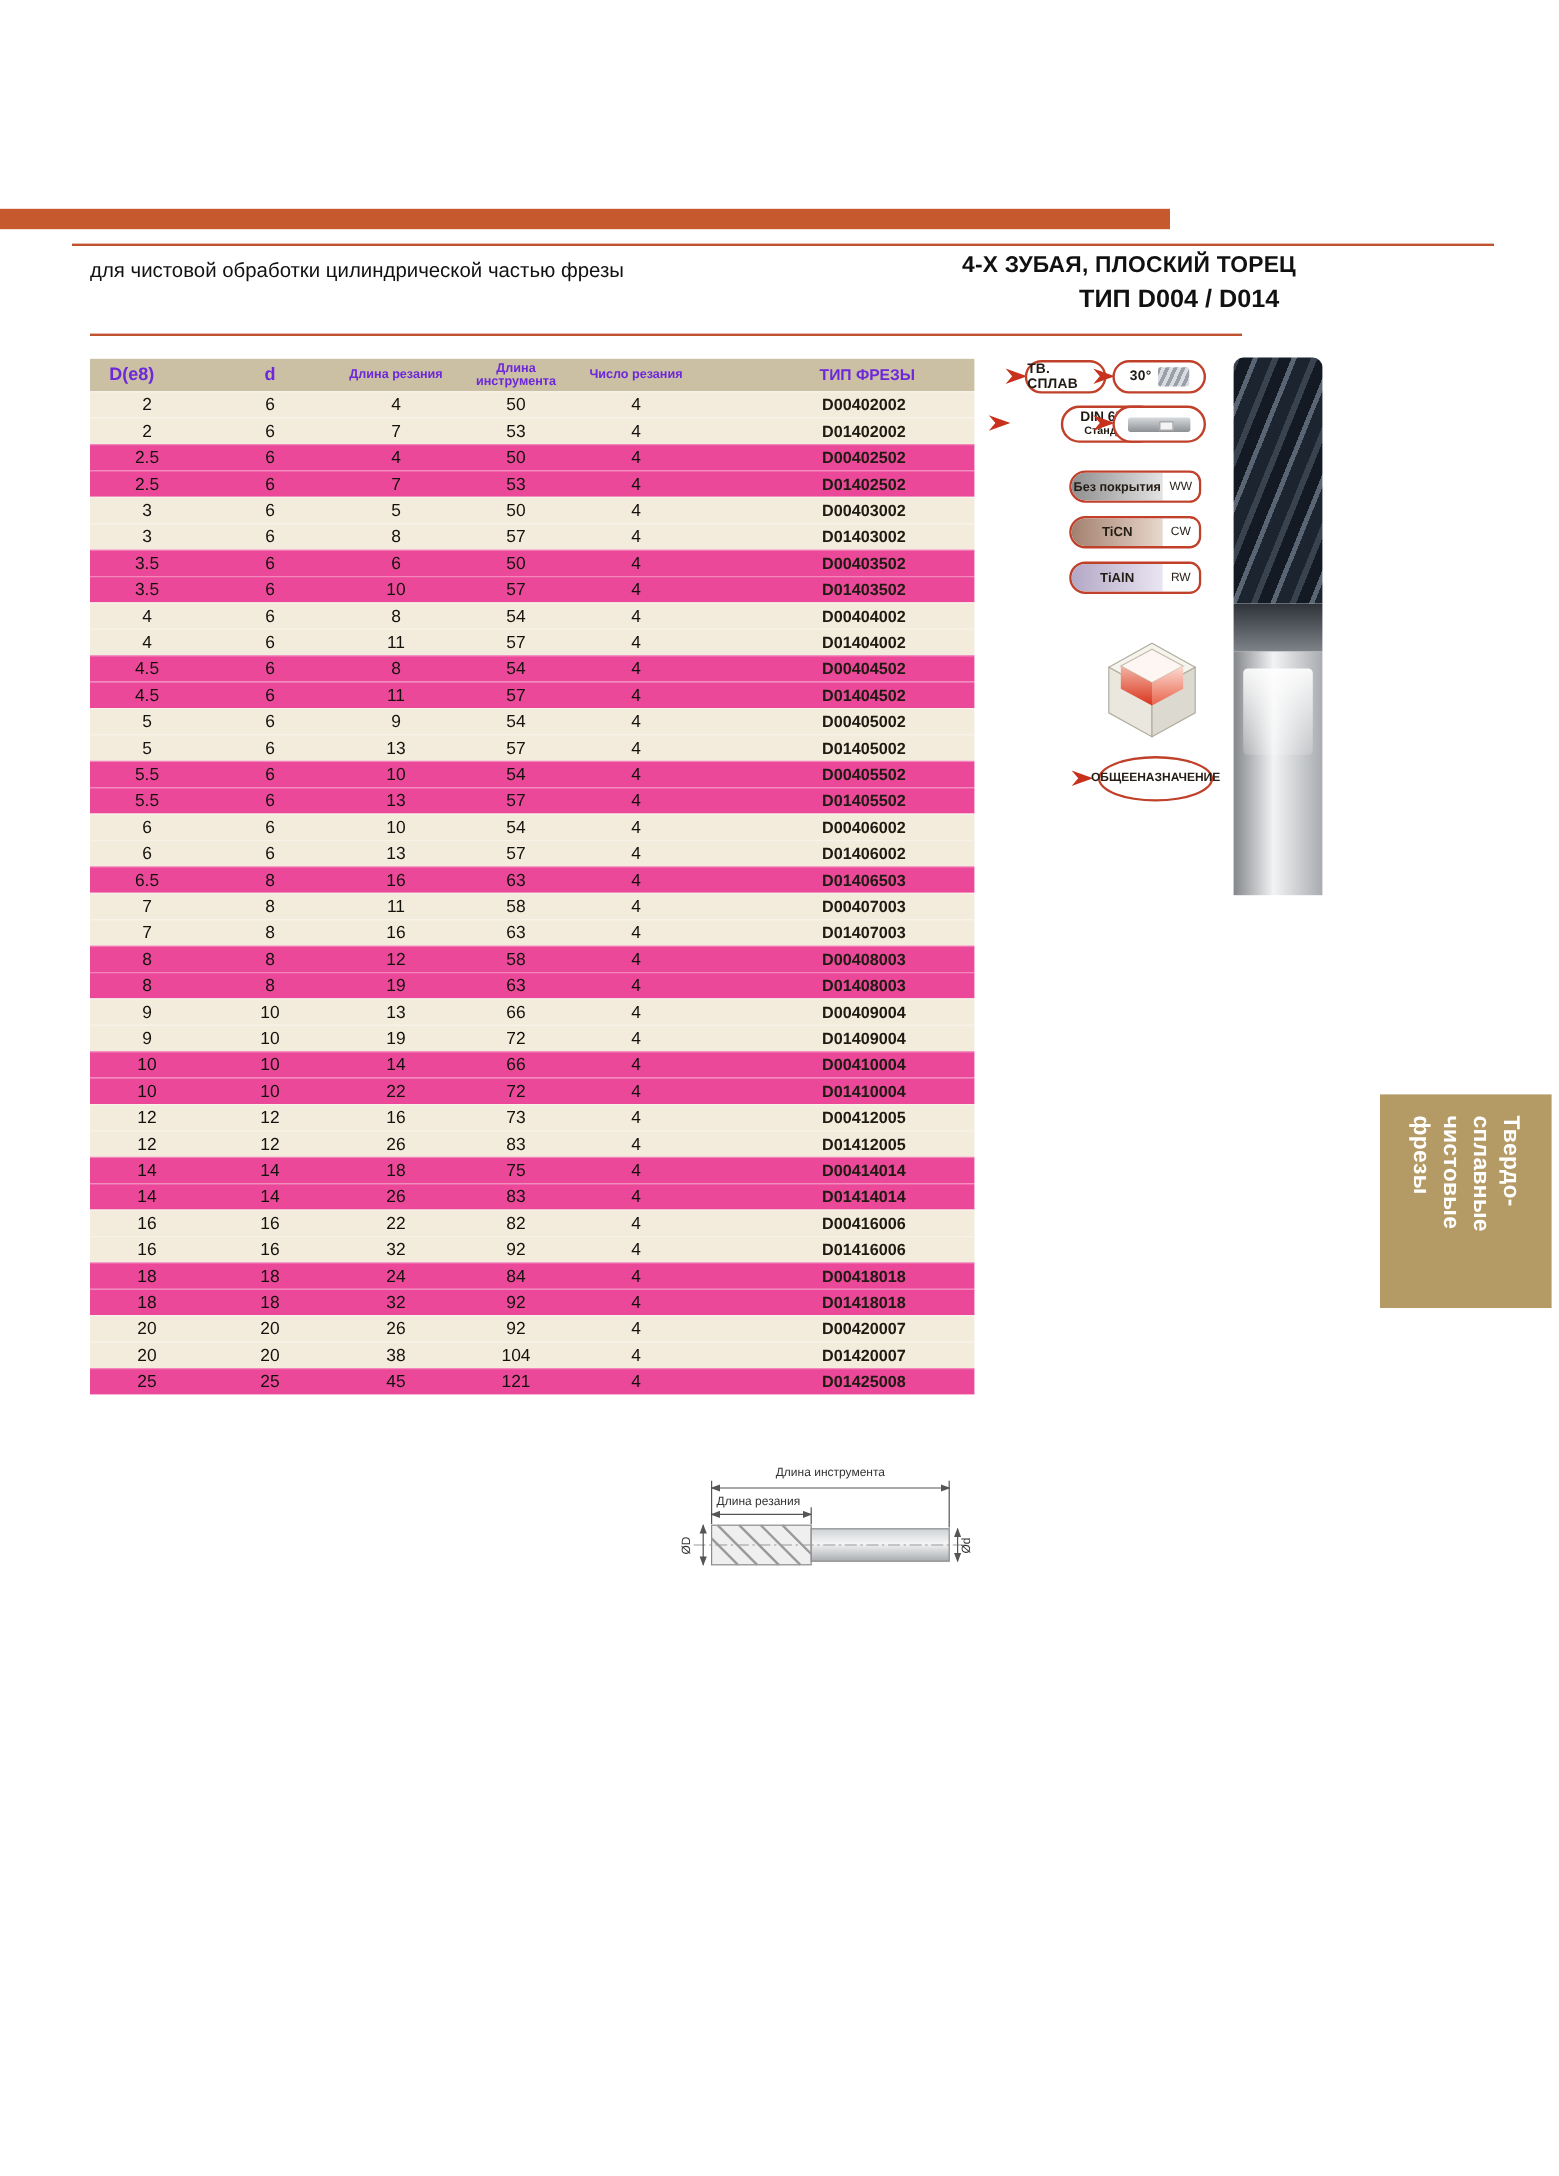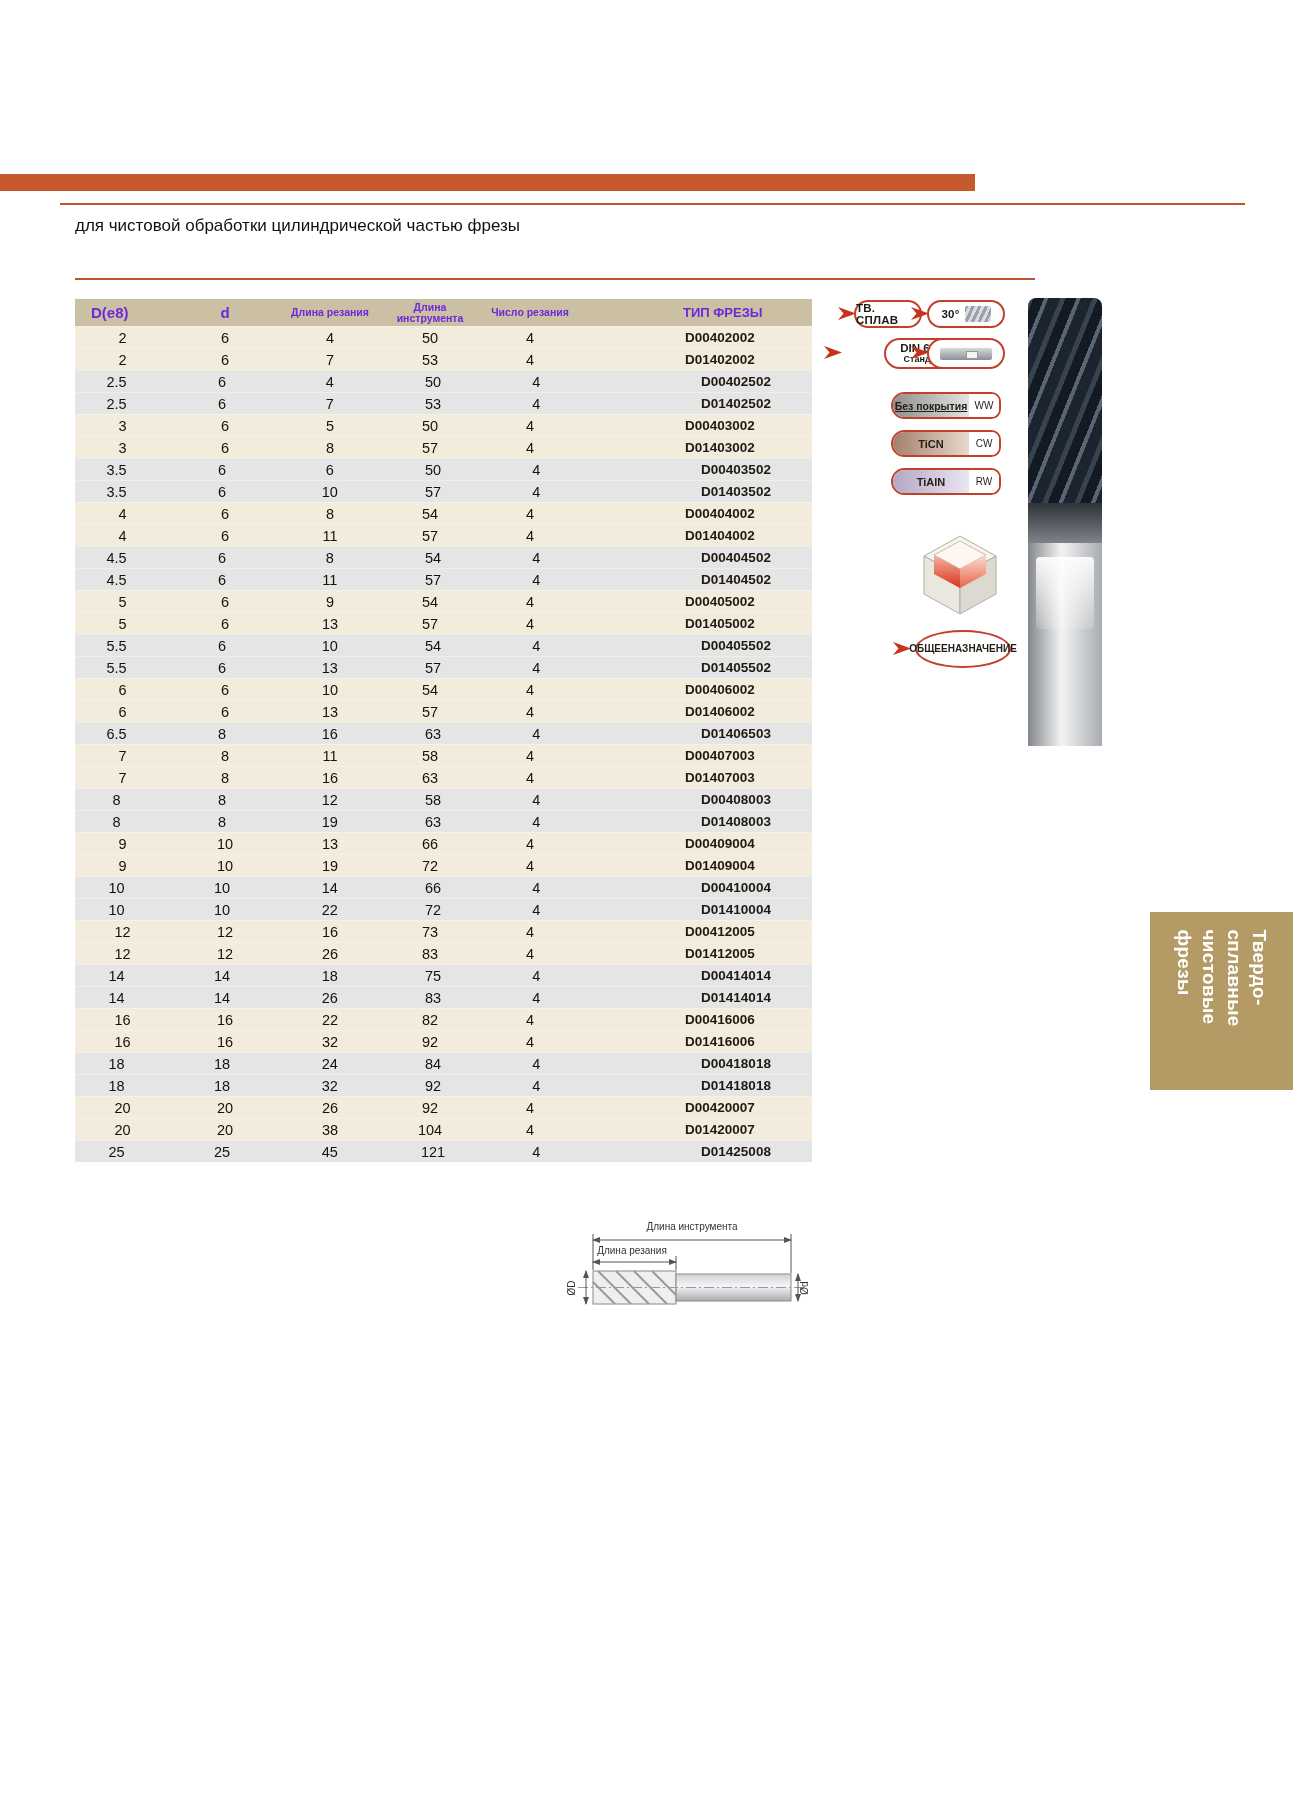--- a/index.html
+++ b/index.html
@@ -19,21 +19,21 @@
   
   .tbl{position:absolute;left:75px;top:299px;width:737px;}
   .thead{display:flex;height:27px;background:#cbc0a4;align-items:center;}
   .th{box-sizing:border-box;font-weight:bold;color:#6d28d9;text-align:center;line-height:1.0;}
   .th.c0{font-size:15px;text-align:left;padding-left:16px;}
   .th.c1{font-size:15px;}
   .th.c2,.th.c3,.th.c4{font-size:10.5px;}
   .th.c5{font-size:13px;text-align:left;padding-left:103px;}
   .tr{display:flex;height:22px;align-items:center;border-top:1px solid rgba(255,255,255,.35);box-sizing:border-box;}
   .tr.light{background:#f3ecdc;}
-  .tr.dark{background:#e5e5e5;gap:16px;}
+  .tr.dark{background:#ec4899;}
   .td{box-sizing:border-box;font-size:14.5px;text-align:center;color:#15120e;}
   .c0{width:95px;} .c1{width:110px;} .c2{width:100px;} .c3{width:100px;} .c4{width:100px;} .c5{width:232px;}
   .td.c5{font-weight:bold;font-size:13.5px;text-align:left;padding-left:105px;color:#1f1a12;}
 
   
   .oval{position:absolute;background:#fff;border:2px solid #c0402a;border-radius:16px;
         display:flex;align-items:center;justify-content:center;box-sizing:border-box;color:#201a14;}
   .arrow{position:absolute;width:18px;height:15px;}
   .ovtext{font-weight:bold;font-size:11.5px;letter-spacing:.2px;}
   .din{flex-direction:column;line-height:1;}
@@ -43,21 +43,21 @@
      background:repeating-linear-gradient(115deg,#9aa0a8 0 3px,#d8dbdf 3px 6px);}
   .mini-shank{width:52px;height:12px;border-radius:2px;position:relative;
      background:linear-gradient(180deg,#d7dadd,#8d9094);}
   .mini-shank:after{content:"";position:absolute;right:14px;top:3px;width:10px;height:6px;background:#f4f4f4;border:1px solid #999;}
 
   .pill{position:absolute;width:110px;height:27px;border:2px solid #c0402a;border-radius:14px 10px 10px 14px;
         display:flex;overflow:hidden;box-sizing:border-box;background:#fff;}
   .pill .seg{display:flex;align-items:center;justify-content:center;}
   .pill .name{flex:1 1 auto;font-size:11px;font-weight:bold;color:#241d15;}
   .pill .code{width:30px;font-size:10px;color:#241d15;background:#fff;}
-  .pill.p0 .name{background:linear-gradient(90deg,#8f8f8f,#e3e3e3);font-size:10.5px;text-decoration:underline;}
+  .pill.p0 .name{background:linear-gradient(90deg,#8f8f8f,#e3e3e3);font-size:10.5px;}
   .pill.p1 .name{background:linear-gradient(90deg,#a3806e,#e8d8cd);}
   .pill.p2 .name{background:linear-gradient(90deg,#b3a8c6,#eae5f1);}
 
   .purpose{position:absolute;left:915px;top:630px;width:96px;height:38px;border:2px solid #c0402a;border-radius:50%;
      background:#fff;display:flex;flex-direction:row;align-items:center;justify-content:center;line-height:1.05;box-sizing:border-box;}
   .purpose span{font-weight:bold;font-size:10px;color:#241d15;}
 
   
   .mill{position:absolute;left:1028px;top:298px;width:74px;height:448px;}
   .mill .flutes{height:205px;border-radius:8px 8px 0 0;
@@ -87,20 +87,24 @@
 </head>
 <body>
 
 <div class="page">
 
   <div class="topbar"></div>
   <div class="rule1"></div>
   <div class="rule2"></div>
 
   <div class="subtitle">для чистовой обработки цилиндрической частью фрезы</div>
+  <div class="titleblock">
+    <div class="title1">4-Х ЗУБАЯ, ПЛОСКИЙ ТОРЕЦ</div>
+    <div class="title2">ТИП D004 / D014</div>
+  </div>
 
   <div class="tbl">
     <div class="thead">
       <div class="th c0">D(e8)</div>
       <div class="th c1">d</div>
       <div class="th c2">Длина резания</div>
       <div class="th c3">Длина инструмента</div>
       <div class="th c4">Число резания</div>
       <div class="th c5">ТИП ФРЕЗЫ</div>
     </div>

